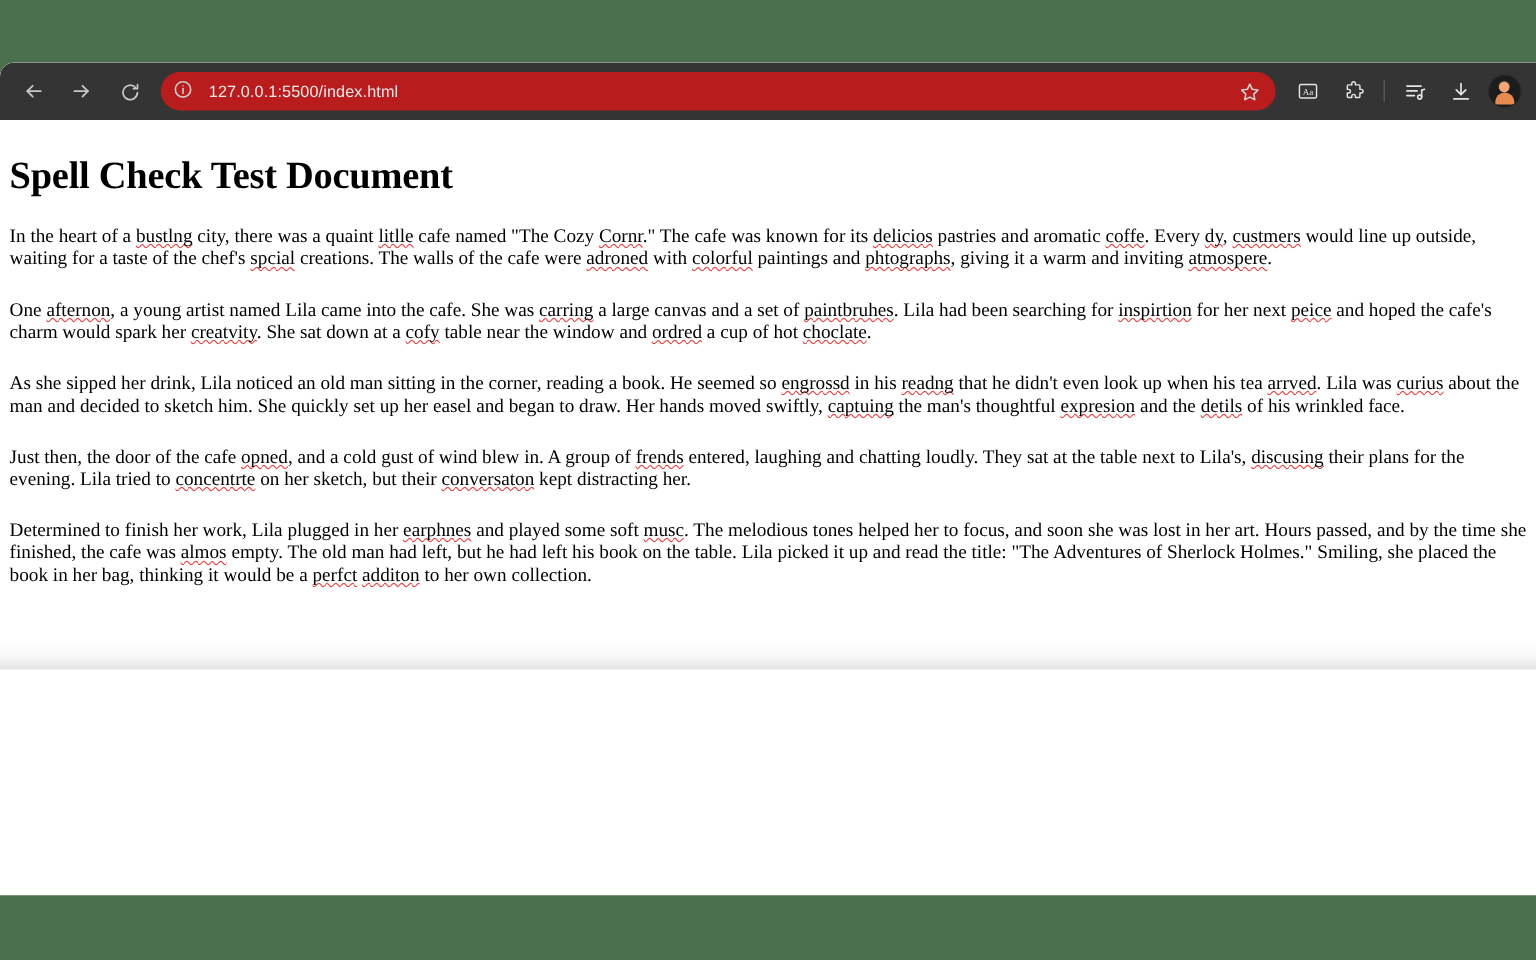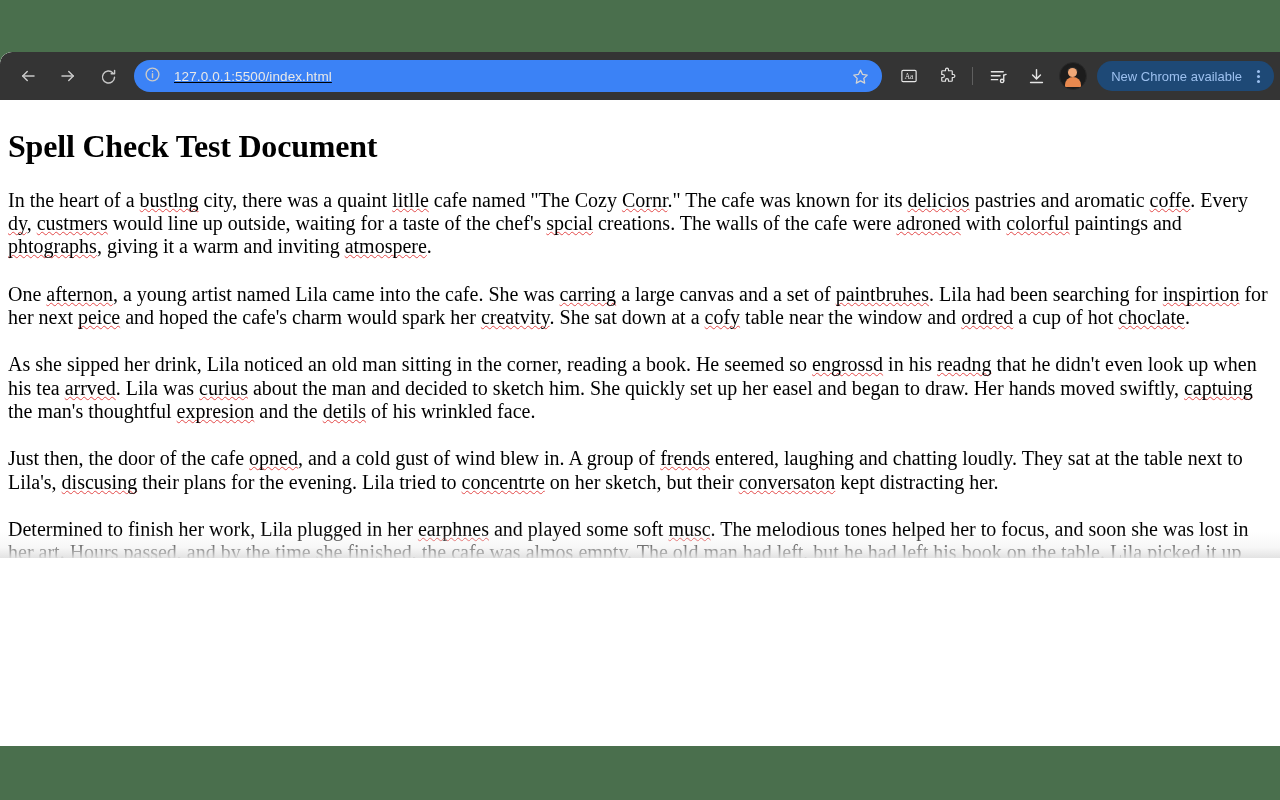--- a/index.html
+++ b/index.html
@@ -50,28 +50,27 @@
     border-radius: 50%;
     flex: 0 0 auto;
     color: #c8c8c8;
   }
   .nav-btn svg { display:block; }
 
   .omnibox {
     flex: 1 1 auto;
     height: 32px;
     margin: 0 8px 0 6px;
-    background: #3b82f6;
+    background: #b91c1c;
     border-radius: 16px;
     display: flex;
     align-items: center;
     padding: 0 6px 0 10px;
     box-sizing: border-box;
     min-width: 0;
-    text-decoration: underline;
   }
   .site-info-icon {
     width: 20px;
     height: 20px;
     flex: 0 0 auto;
     margin-right: 10px;
     color: #c9c9c9;
   }
   .omnibox-url {
     color: #e8e8e8;
@@ -199,21 +198,21 @@
     color: #000000;
   }
   .doc h1 {
     font-size: 32px;
     line-height: 1.12;
     margin: 21px 0 21px 0;
     font-weight: bold;
     letter-spacing: -0.2px;
   }
   .doc p {
-    font-size: 20px;
+    font-size: 16px;
     line-height: 1.165;
     margin: 24px 0;
     text-align: left;
   }
   .sp {
     text-decoration-line: underline;
     text-decoration-style: wavy;
     text-decoration-color: #e34a4a;
     text-decoration-skip-ink: none;
     text-underline-offset: 1px;
@@ -310,28 +309,20 @@
           <line x1="4.5" y1="19.5" x2="19.5" y2="19.5"></line>
         </svg>
       </div>
 
       <div class="avatar">
         <span class="hair"></span>
         <span class="head"></span>
         <span class="body"></span>
       </div>
 
-      <div class="update-pill">
-        <span class="update-pill-label">New Chrome available</span>
-        <span class="kebab">
-            <i></i>
-            <i></i>
-            <i></i>
-          </span>
-      </div>
 
     </div>
   </div>
 
   <div class="page">
     <div class="doc">
       <h1>Spell Check Test Document</h1>
       <div id="paragraphs">
           <p>In the heart of a <span class="sp">bustlng</span> city, there was a quaint <span class="sp">litlle</span> cafe named "The Cozy <span class="sp">Cornr</span>." The cafe was known for its <span class="sp">delicios</span> pastries and aromatic <span class="sp">coffe</span>. Every <span class="sp">dy</span>, <span class="sp">custmers</span> would line up outside, waiting for a taste of the chef's <span class="sp">spcial</span> creations. The walls of the cafe were <span class="sp">adroned</span> with <span class="sp">colorful</span> paintings and <span class="sp">phtographs</span>, giving it a warm and inviting <span class="sp">atmospere</span>.</p>
           <p>One <span class="sp">afternon</span>, a young artist named Lila came into the cafe. She was <span class="sp">carring</span> a large canvas and a set of <span class="sp">paintbruhes</span>. Lila had been searching for <span class="sp">inspirtion</span> for her next <span class="sp">peice</span> and hoped the cafe's charm would spark her <span class="sp">creatvity</span>. She sat down at a <span class="sp">cofy</span> table near the window and <span class="sp">ordred</span> a cup of hot <span class="sp">choclate</span>.</p>

